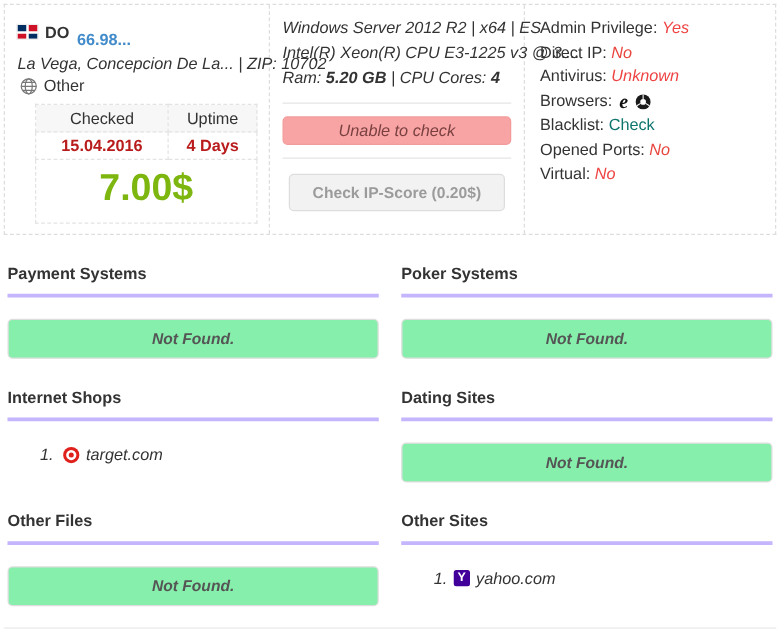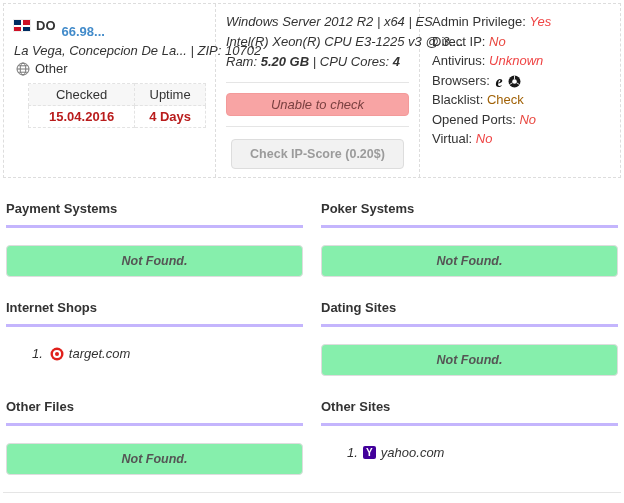--- a/index.html
+++ b/index.html
@@ -40,21 +40,21 @@
   .unable-btn { background:#f8a4a4; border:1px solid #f39a9a; border-radius:4px;
                 color:#7a4040; font-style:italic; text-align:center; padding:3px 0; }
   .ipscore-wrap { text-align:center; margin-top:12px; }
   .ipscore-btn { background:#f2f2f2; border:1px solid #ddd; border-radius:4px;
                  color:#9b9b9b; font-weight:bold; font-size:12.5px; padding:7px 18px;
                  font-family:"Liberation Sans", sans-serif; cursor:pointer; }
 
   .attr-row { line-height:1.5; white-space:nowrap; }
   .v-green { color:#ef4444; font-style:italic; }
   .v-red   { color:#e8473f; font-style:italic; }
-  .v-link  { color:#a16207; cursor:pointer; }
+  .v-link  { color:#0f766e; cursor:pointer; }
   .bicon { display:inline-block; vertical-align:middle; margin-left:2px; }
   .ie-e { font-weight:bold; font-style:italic; font-size:16px; line-height:13px; color:#111;
           font-family:"Liberation Serif", serif; }
 
   
   .sections { display:grid; grid-template-columns:1fr 1fr; column-gap:18px; padding:0 3px; }
   .section { margin-top:23px; }
   .sec-title { font-weight:bold; padding-bottom:9px; border-bottom:3px solid #c4b5fd; }
   .notfound { margin-top:17px; background:#86efac; border:1px solid #ddd; border-radius:4px;
               text-align:center; font-weight:bold; font-style:italic; color:#555;
@@ -101,20 +101,23 @@
       <table class="check-table">
         <tbody>
             <tr>
           <th>Checked</th>
           <th>Uptime</th>
         </tr>
         <tr>
           <td class="val">15.04.2016</td>
           <td class="val">4 Days</td>
         </tr>
+        <tr>
+          <td colspan="2" class="price-cell">7.00$</td>
+        </tr>
       </tbody>
         </table>
     </div>
 
     <div class="col col-mid">
       <div class="spec">Windows Server 2012 R2 | x64 | ES</div>
       <div class="spec">Intel(R) Xeon(R) CPU E3-1225 v3 @ 3....</div>
       <div class="spec">
         <span>Ram:</span>
         <b>5.20 GB</b>

